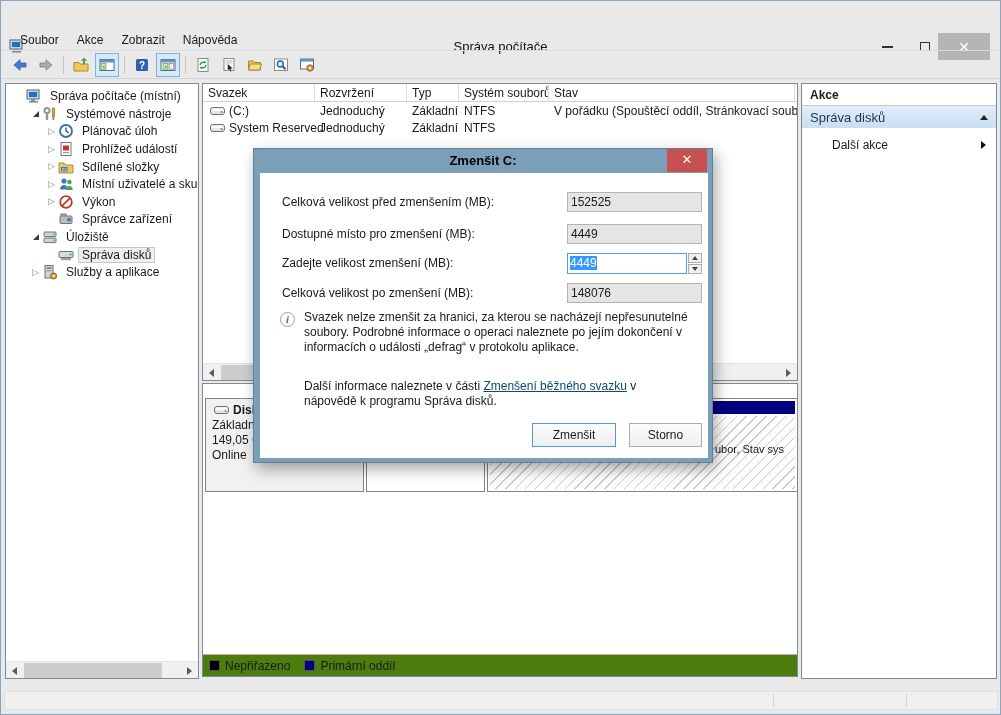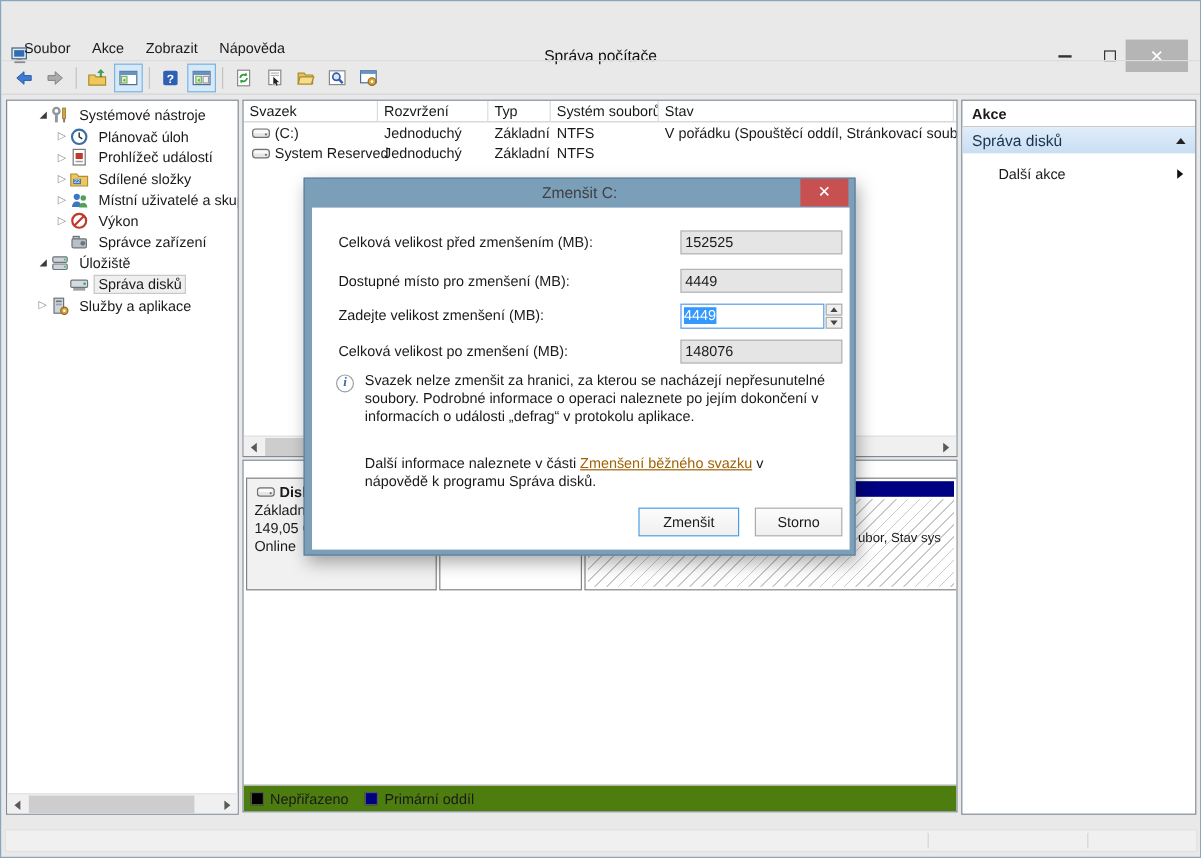--- a/index.html
+++ b/index.html
@@ -85,38 +85,38 @@
   #act-more .spacer { flex:1; }
   .tri-right { width:0;height:0;border-top:4px solid transparent;border-bottom:4px solid transparent;border-left:5px solid #111; }
 
   
   #statusbar { position:absolute; left:3px; top:690px; width:994px; height:19px; background:#f0f0f0; border:1px solid #e0e0e0; }
   .st-sep { position:absolute; top:2px; bottom:2px; width:1px; background:#d5d5d5; }
 
   
   #dialog { position:absolute; left:252px; top:147px; width:460px; height:315px; background:#7b9eb9;
             border:1px solid #5f8199; box-shadow:3px 6px 14px rgba(0,0,0,.35); z-index:50; }
-  #dlg-title { position:absolute; left:0; top:0; width:100%; height:24px; text-align:center; line-height:23px; font-size:13px; color:#404040; }
+  #dlg-title { position:absolute; left:0; top:0; width:100%; height:24px; text-align:center; line-height:23px; font-size:13px; color:#000000;font-weight:bold; }
   #dlg-close { position:absolute; right:5px; top:0; width:40px; height:23px; background:#c75050; color:#fff; text-align:center; line-height:22px; font-size:13px; }
   #dlg-body { position:absolute; left:6px; top:24px; width:448px; height:285px; background:#fff; }
   .dlg-row { position:absolute; left:0; width:100%; height:20px; }
   .dlg-label { position:absolute; left:22px; top:3px; }
   .dlg-box { position:absolute; left:307px; top:0; width:135px; height:20px; background:#e5e5e5; border:1px solid #b0b3b8; padding:2px 3px; }
   .dlg-spin { position:absolute; left:307px; top:0; width:120px; height:21px; background:#fff; border:1px solid #569de5; padding:2px 2px; }
   .dlg-spin .sel { background:#3399ff; color:#fff; }
   .spin-col { position:absolute; left:428px; top:0; width:14px; height:21px; }
   .spin-btn { position:absolute; left:0; width:14px; height:10px; background:#f0f0f0; border:1px solid #acacac; display:flex; align-items:center; justify-content:center; }
   .spin-up { top:0; } .spin-dn { top:11px; }
   .sp-tri-up { width:0;height:0;border-left:3px solid transparent;border-right:3px solid transparent;border-bottom:4px solid #444; }
   .sp-tri-dn { width:0;height:0;border-left:3px solid transparent;border-right:3px solid transparent;border-top:4px solid #444; }
   #dlg-info-icon { position:absolute; left:20px; top:139px; width:15px; height:15px; border:1px solid #9aa0a6; border-radius:50%;
                    color:#3b6ea5; font-family:"Liberation Serif",serif; font-style:italic; font-weight:bold; font-size:11px; text-align:center; line-height:13px; }
   #dlg-info { position:absolute; left:44px; top:137px; width:398px; line-height:15px; }
   #dlg-help { position:absolute; left:44px; top:206px; width:385px; line-height:15px; }
-  #dlg-help a { color:#a16207; }
+  #dlg-help a { color:#0c4a6e; }
   .dlg-btn { position:absolute; top:250px; height:24px; text-align:center; line-height:22px; background:linear-gradient(#fcfcfc,#efefef); border:1px solid #acacac; }
   #btn-shrink { left:272px; width:84px; border:1px solid #4d9be6; }
   #btn-cancel { left:369px; width:73px; }
 
   svg { display:block; }
 </style>
 </head>
 <body>
 
 <div id="win">
@@ -247,20 +247,32 @@
             <rect x="1.5" y="2" width="13" height="2.6" fill="#6a92c0"></rect>
             <circle cx="11" cy="11" r="3.2" fill="#d9a33c" stroke="#8d6a1f"></circle>
             <circle cx="11" cy="11" r="1.1" fill="#fff"></circle>
           </svg>
         </span>
       </span>
     </div>
 
   <div class="panel" id="tree-panel">
     <div id="tree-items">
+        <div class="tree-row" style="padding-left: 4px;">
+          <span class="tw"></span>
+          <span class="tree-icon">
+            <svg width="16" height="16" viewBox="0 0 16 16">
+              <rect x="1" y="2" width="12" height="9" fill="#dce9f5" stroke="#44617e"></rect>
+              <rect x="2.8" y="3.8" width="8.4" height="5.4" fill="#2e6db4"></rect>
+              <rect x="5" y="11" width="4" height="2" fill="#8a8a8a"></rect>
+              <rect x="3" y="13" width="9" height="1.6" fill="#8a8a8a"></rect>
+            </svg>
+          </span>
+          <span class="tree-label">Správa počítače (místní)</span>
+        </div>
         <div class="tree-row" style="padding-left: 20px;">
           <span class="tw">
             <span class="exp-open"></span>
           </span>
           <span class="tree-icon">
             <svg width="16" height="16" viewBox="0 0 16 16">
               <circle cx="5" cy="4.5" r="2.6" fill="none" stroke="#8f979e" stroke-width="2"></circle>
               <rect x="3.8" y="6" width="2.4" height="8" fill="#8f979e"></rect>
               <rect x="10.2" y="2" width="2.4" height="9" fill="#d9a33c" stroke="#8d6a1f" stroke-width=".6"></rect>
               <rect x="10.6" y="11" width="1.6" height="3" fill="#7a7a7a"></rect>

